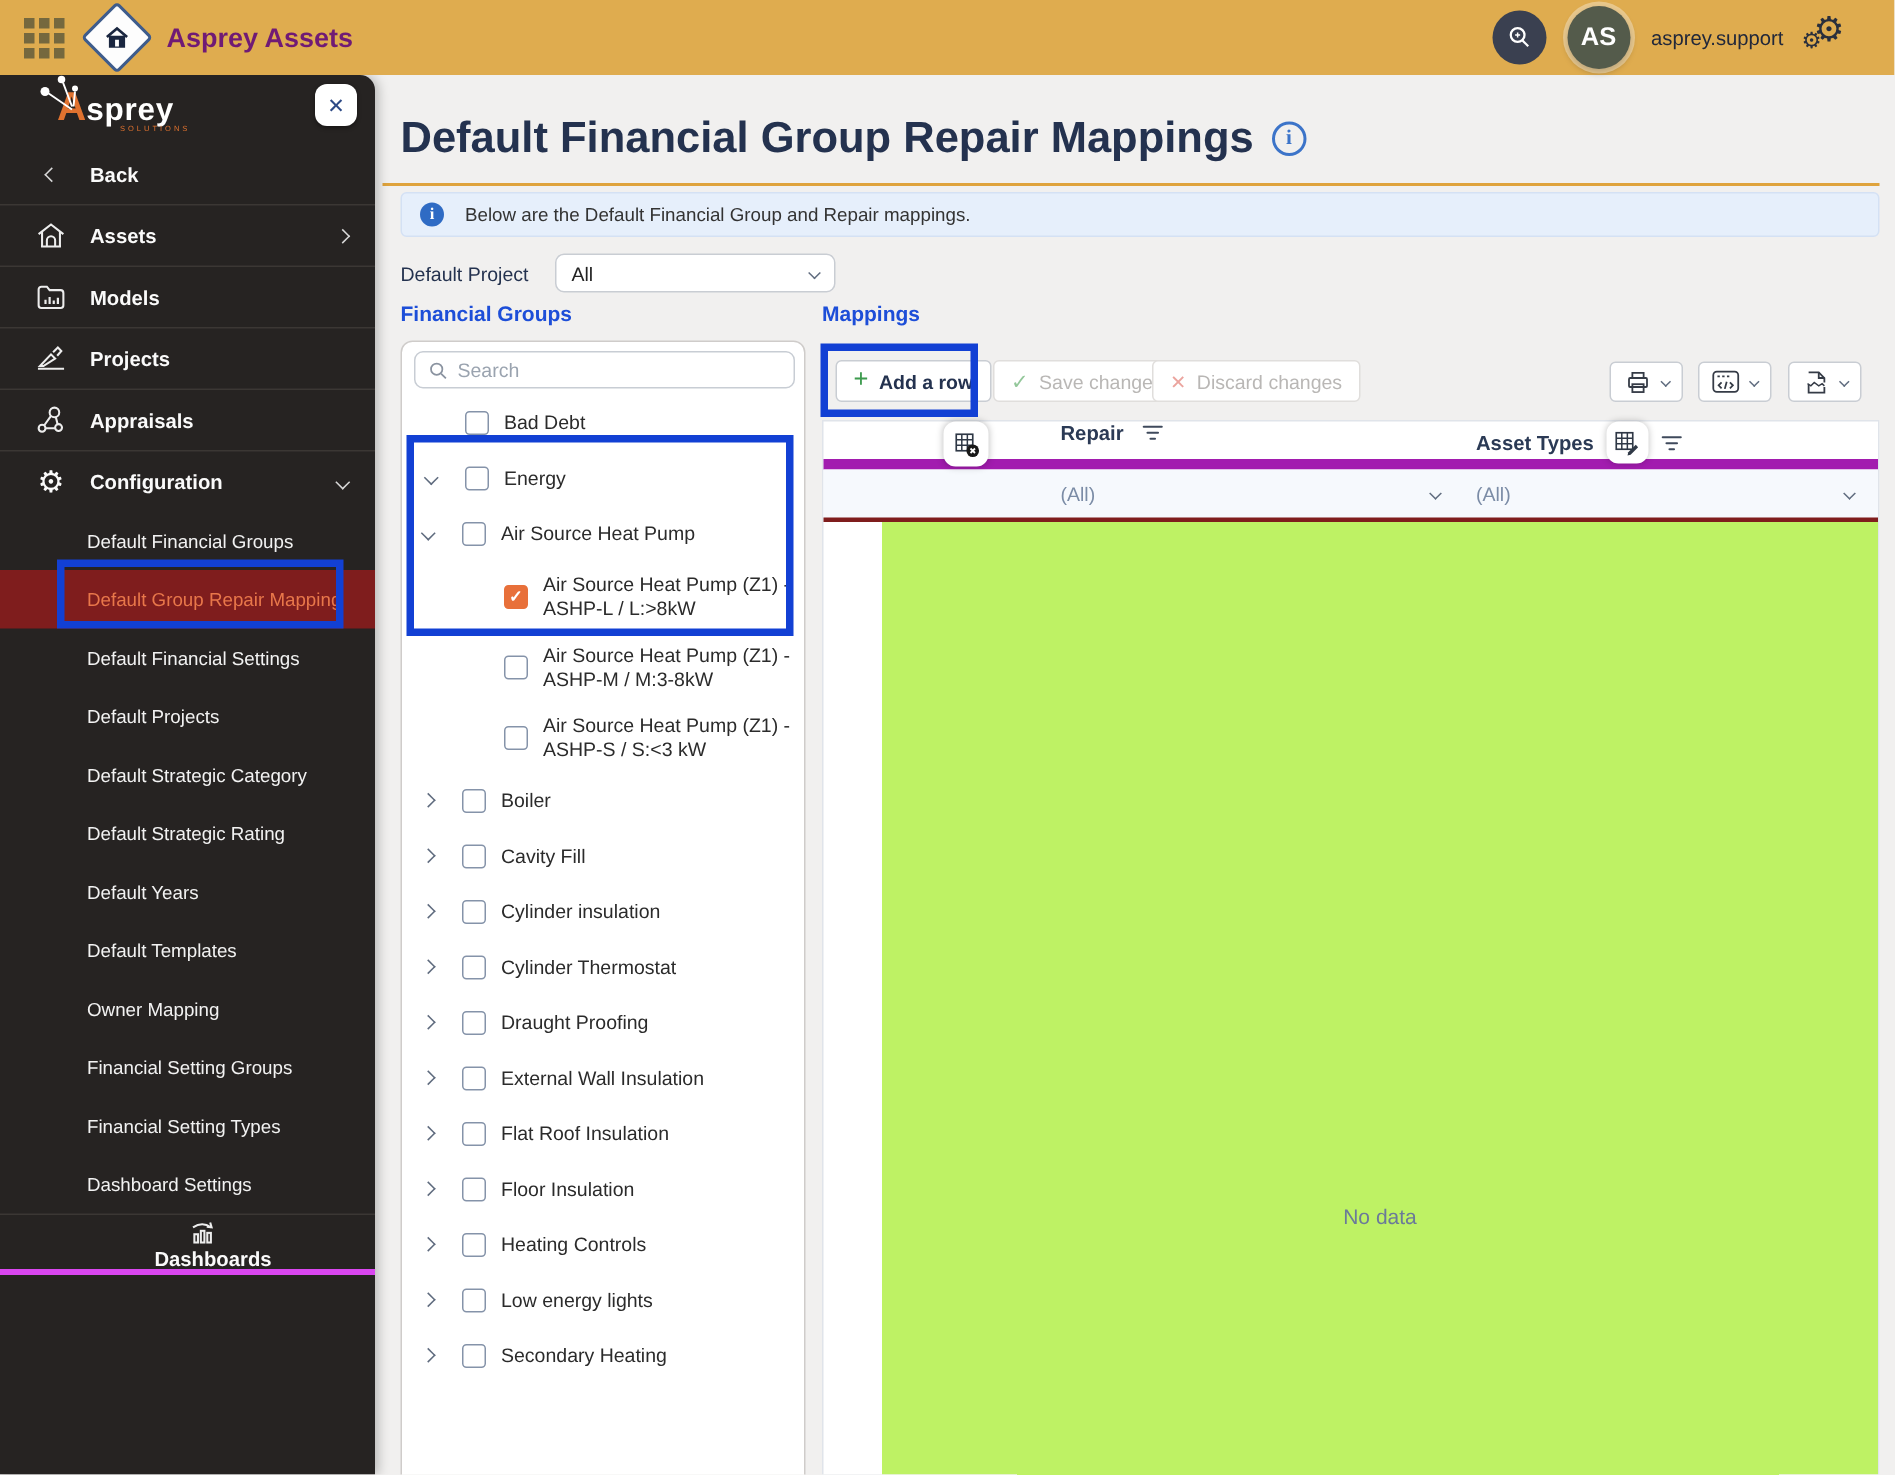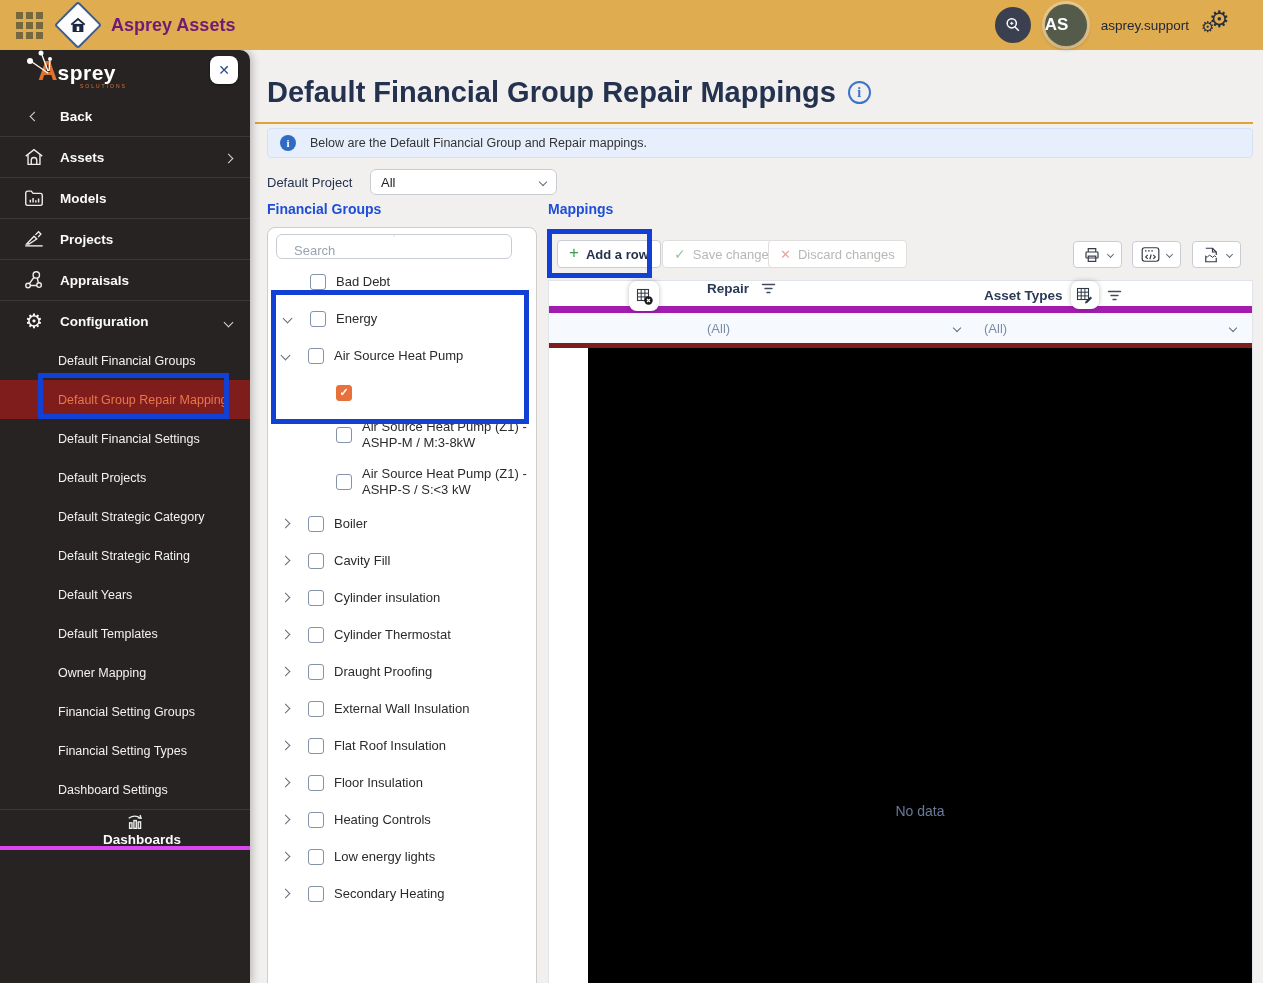--- a/index.html
+++ b/index.html
@@ -22,21 +22,21 @@
     margin-left:18px; width:34px; height:34px; background:#FDFDFD;
     border:2px solid #3E5C8C; transform:rotate(45deg); display:flex; align-items:center; justify-content:center;
     border-radius:3px;
   }
   .home-diamond svg { transform:rotate(-45deg); }
   .topbar-title { margin-left:16px; font-size:18px; font-weight:bold; color:#701a75; }
   .topbar-right { position:absolute; right:26px; top:0; height:50px; display:flex; align-items:center; gap:14px; }
   .search-circle { width:36px; height:36px; border-radius:50%; background:#3A4050; display:flex; align-items:center; justify-content:center; cursor:pointer; }
   .avatar {
     width:42px; height:42px; border-radius:50%; background:#545B4B;
-    display:flex; align-items:center; justify-content:flex-start;
+    display:flex; align-items:center; justify-content:center;
     color:#fff; font-weight:bold; font-size:17px;
     box-shadow:0 0 0 3px rgba(255,255,255,0.35), 0 2px 5px rgba(0,0,0,0.35);
     cursor:pointer;
   }
   .username { font-size:13.5px; color:#22283A; }
   .gears { position:relative; width:34px; height:34px; cursor:pointer; color:#2A2F3C; }
   .gears .g1 { position:absolute; left:6px; top:-2px; font-size:23px; }
   .gears .g2 { position:absolute; left:-2px; top:10px; font-size:15px; }
 
   
@@ -103,22 +103,22 @@
   .section-title { position:absolute; top:201px; font-size:14px; font-weight:bold; color:#1d4ed8; }
   .fg-title { left:267px; }
   .map-title { left:548px; }
 
   
   .fg-panel {
     position:absolute; left:267px; top:227px; width:270px; bottom:-10px;
     background:#fff; border:1px solid #CFCCCA; border-radius:8px; overflow:hidden;
   }
   .fg-search {
-    margin:6px 8px 4px 8px; height:25px; width:236px;
-    border:1px solid #C8CDD4; border-radius:6px; display:flex; align-items:center; padding:0 8px; gap:6px; background:#fff;flex-direction:column;
+    margin:6px 8px 4px 8px; height:25px; width:254px;
+    border:1px solid #C8CDD4; border-radius:6px; display:flex; align-items:center; padding:0 8px; gap:6px; background:#fff;
   }
   .fg-search input { border:none; outline:none; font-size:13px; color:#333; width:200px; font-family:"Liberation Sans",sans-serif; }
   .fg-search input::placeholder { color:#9AA3AF; }
   .trow { display:flex; align-items:center; min-height:37px; cursor:pointer; }
   .trow.lvl0 { padding-left:16px; }
   .trow.lvl1 { padding-left:14px; }
   .trow.lvl2 { padding-left:42px; }
   .chev-slot { width:26px; display:flex; justify-content:flex-start; }
   .tchev { display:inline-block; width:7px; height:7px; border-right:1.6px solid #5F6B7E; border-bottom:1.6px solid #5F6B7E; }
   .tchev.down { transform:rotate(45deg); }
@@ -144,34 +144,34 @@
     position:absolute; top:241px; width:49px; height:27px; background:#fff; border:1px solid #C9CDD3; border-radius:4px;
     display:flex; align-items:center; justify-content:center; gap:7px; cursor:pointer;
   }
   .split-btn .chev { border-color:#5F6B7E; width:5px; height:5px; }
 
   .grid-table {
     position:absolute; left:548px; top:280px; right:10px; bottom:-1px;
     background:#fff; border:1px solid #E0E4EA; display:flex; flex-direction:column;
   }
   .g-header { display:flex; height:32px; border-bottom:7px solid #a21caf; align-items:flex-start; }
-  .g-filter { display:flex; height:35px; background:#F6F9FD; border-bottom:5px solid #7f1d1d; align-items:center; }
+  .g-filter { display:flex; height:35px; background:#F6F9FD; border-bottom:3px solid #7f1d1d; align-items:center; }
   .col-cmd { width:142px; display:flex; justify-content:center; }
   .col-repair { width:285px; display:flex; align-items:center; padding-left:16px; gap:12px; }
   .col-asset { flex:1; display:flex; align-items:center; padding-left:8px; gap:8px; }
   .hdr-text { font-size:13.5px; font-weight:bold; color:#2B3A55; }
   .icon-chip {
     width:30px; height:30px; background:#fff; border-radius:8px; box-shadow:0 0 5px rgba(0,0,0,0.25);
     display:flex; align-items:center; justify-content:center; cursor:pointer; transform:translateX(24px);
   }
   .icon-chip.small { width:28px; height:28px; transform:none; }
   .filter-icon { cursor:pointer; display:flex; }
   .f-cell { font-size:13px; color:#7B8CA6; display:flex; align-items:center; width:100%; }
   .f-cell .chev { margin-left:auto; margin-right:16px; border-color:#5F6B7E; width:6px; height:6px; }
-  .g-body { position:relative; flex:1; background:#000000;margin-left:39px; }
+  .g-body { position:relative; flex:1; background:#bef264;margin-left:39px; }
   .no-data { position:absolute; top:455px; left:0; right:0; text-align:center; font-size:14px; color:#6B7A99; }
 
   
   .hl { position:absolute; border:5px solid #1240D4; z-index:30; pointer-events:none; }
   .hl-sidebar { left:38px; top:373px; width:191px; height:46px; }
   .hl-tree { left:271px; top:290px; width:258px; height:134px; }
   .hl-addrow { left:547px; top:229px; width:105px; height:49px; }
 </style>
 </head>
 <body>
@@ -385,20 +385,21 @@
   <div class="trow lvl1">
     <span class="chev-slot">
         <span class="tchev down"></span>
       </span>
     <span class="cb"></span>
     <span class="tlabel">Air Source Heat Pump</span>
   </div>
   <div class="trow lvl2 two">
     <span class="chev-slot"></span>
     <span class="cb checked">✓</span>
+    <span class="tlabel">Air Source Heat Pump (Z1) - ASHP-L / L:&gt;8kW</span>
   </div>
   <div class="trow lvl2 two">
     <span class="chev-slot"></span>
     <span class="cb"></span>
     <span class="tlabel">Air Source Heat Pump (Z1) - ASHP-M / M:3-8kW</span>
   </div>
   <div class="trow lvl2 two">
     <span class="chev-slot"></span>
     <span class="cb"></span>
     <span class="tlabel">Air Source Heat Pump (Z1) - ASHP-S / S:&lt;3 kW</span>

